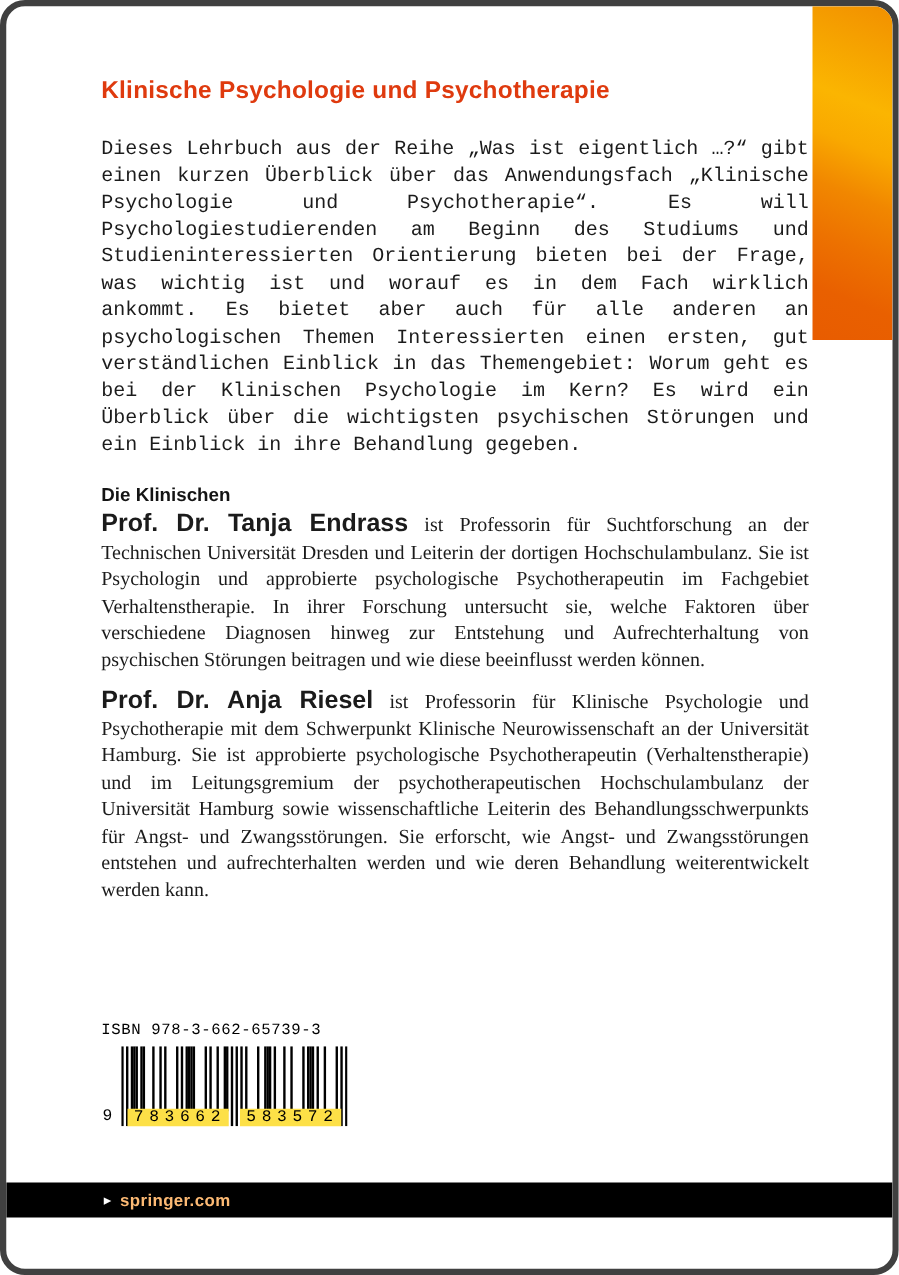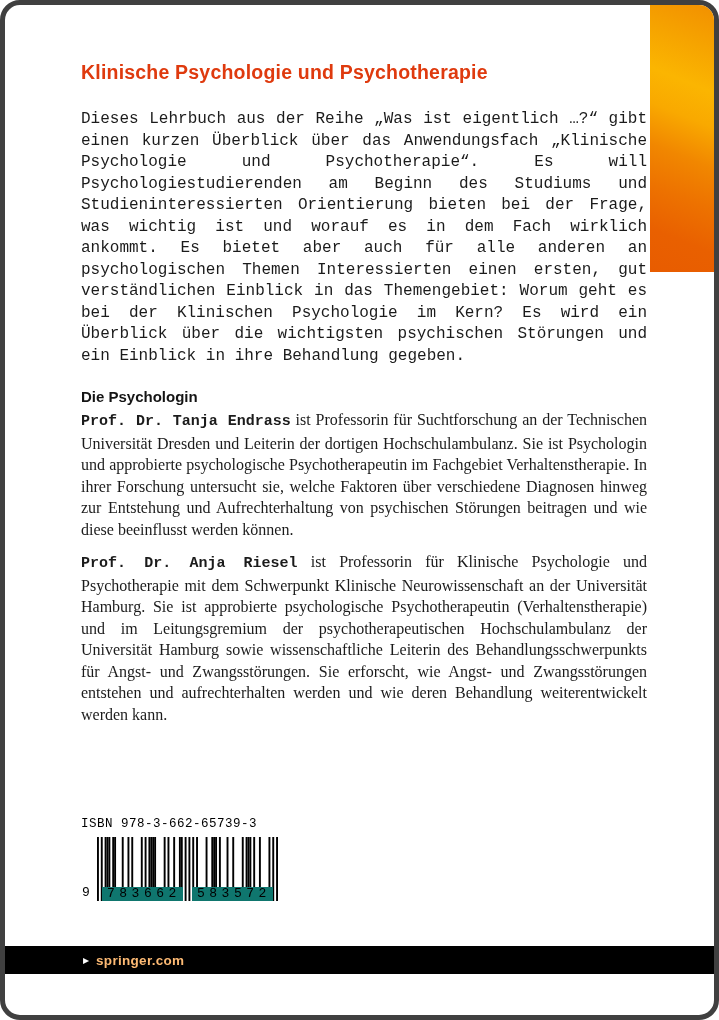--- a/index.html
+++ b/index.html
@@ -39,39 +39,39 @@
     margin: 21px 0 4px 0;
     font-family: "Liberation Sans", sans-serif;
     font-size: 15px; font-weight: bold; color: #141414;
   }
   .author {
     margin: 0 0 11px 0;
     font-size: 16px; line-height: 21.5px;
     text-align: justify; hyphens: auto;
   }
   .author b {
-    font-family: Liberation Mono, monospace;
-    font-size: 15px;
+    font-family: Liberation Sans, sans-serif;
+    font-size: 20px;
   }
   .isbn-box { position: absolute; left: 76px; top: 792px; margin-top: 20px; }
   .isbn-label {
     font-family: "Liberation Mono", monospace;
     font-size: 12.5px; letter-spacing: 0.5px; color: #000;
   }
   .barcode { position: relative; margin: 6px 0 0 16px; width: 181px; height: 64px; }
   .barcode svg { display: block; width: 181px; height: 64px; }
   .bc-digit {
     position: absolute;
     font-family: "Liberation Mono", monospace;
     font-size: 13px; line-height: 14px; color: #000;
   }
   .bc-first { left: -15px; top: 49px; }
   .bc-g1, .bc-g2 {
     top: 50px; width: 81px; height: 14px;
-    background: #0f766e; letter-spacing: 4.5px; text-indent: 5px;
+    background: #fde047; letter-spacing: 4.5px; text-indent: 5px;
     white-space: nowrap; overflow: hidden;
   }
   .bc-g1 { left: 5px; }
   .bc-g2 { left: 95px; }
   .footer {
     position: absolute; left: 0; top: 941px;
     width: 100%; height: 28px; background: #000;
     display: flex; align-items: center;
     padding-left: 78px; box-sizing: border-box;
   }
@@ -86,21 +86,21 @@
 
 <div class="cover">
 
   <div class="stripe"></div>
 
   <div class="content">
     <h1 class="title" style="color: rgb(223, 58, 14);">Klinische Psychologie und Psychotherapie</h1>
 
     <p class="intro">Dieses Lehrbuch aus der Reihe „Was ist eigentlich …?“ gibt einen kurzen Überblick über das Anwendungsfach „Klinische Psychologie und Psychotherapie“. Es will Psychologiestudierenden am Beginn des Studiums und Studieninteressierten Orientierung bieten bei der Frage, was wichtig ist und worauf es in dem Fach wirklich ankommt. Es bietet aber auch für alle anderen an psychologischen Themen Interessierten einen ersten, gut verständlichen Einblick in das Themengebiet: Worum geht es bei der Klinischen Psychologie im Kern? Es wird ein Überblick über die wichtigsten psychischen Störungen und ein Einblick in ihre Behandlung gegeben.</p>
 
-    <h2 class="authors-heading">Die Psychologin</h2>
+    <h2 class="authors-heading">Die Klinischen</h2>
 
     <p class="author"><b>Prof. Dr. Tanja Endrass</b><span> ist Professorin für Suchtforschung an der Technischen Universität Dresden und Leiterin der dortigen Hochschulambulanz. Sie ist Psychologin und approbierte psychologische Psychotherapeutin im Fachgebiet Verhaltenstherapie. In ihrer Forschung untersucht sie, welche Faktoren über verschiedene Diagnosen hinweg zur Entstehung und Aufrechterhaltung von psychischen Störungen beitragen und wie diese beeinflusst werden können.</span></p>
 
     <p class="author"><b>Prof. Dr. Anja Riesel</b><span> ist Professorin für Klinische Psychologie und Psychotherapie mit dem Schwerpunkt Klinische Neurowissenschaft an der Universität Hamburg. Sie ist approbierte psychologische Psychotherapeutin (Verhaltenstherapie) und im Leitungsgremium der psychotherapeutischen Hochschulambulanz der Universität Hamburg sowie wissenschaftliche Leiterin des Behandlungsschwerpunkts für Angst- und Zwangsstörungen. Sie erforscht, wie Angst- und Zwangsstörungen entstehen und aufrechterhalten werden und wie deren Behandlung weiterentwickelt werden kann.</span></p>
   </div>
 
   <div class="isbn-box">
     <div class="isbn-label">ISBN 978-3-662-65739-3</div>
     <div class="barcode">
       <svg xmlns="http://www.w3.org/2000/svg" viewBox="0 0 180.5 64" preserveAspectRatio="none">

